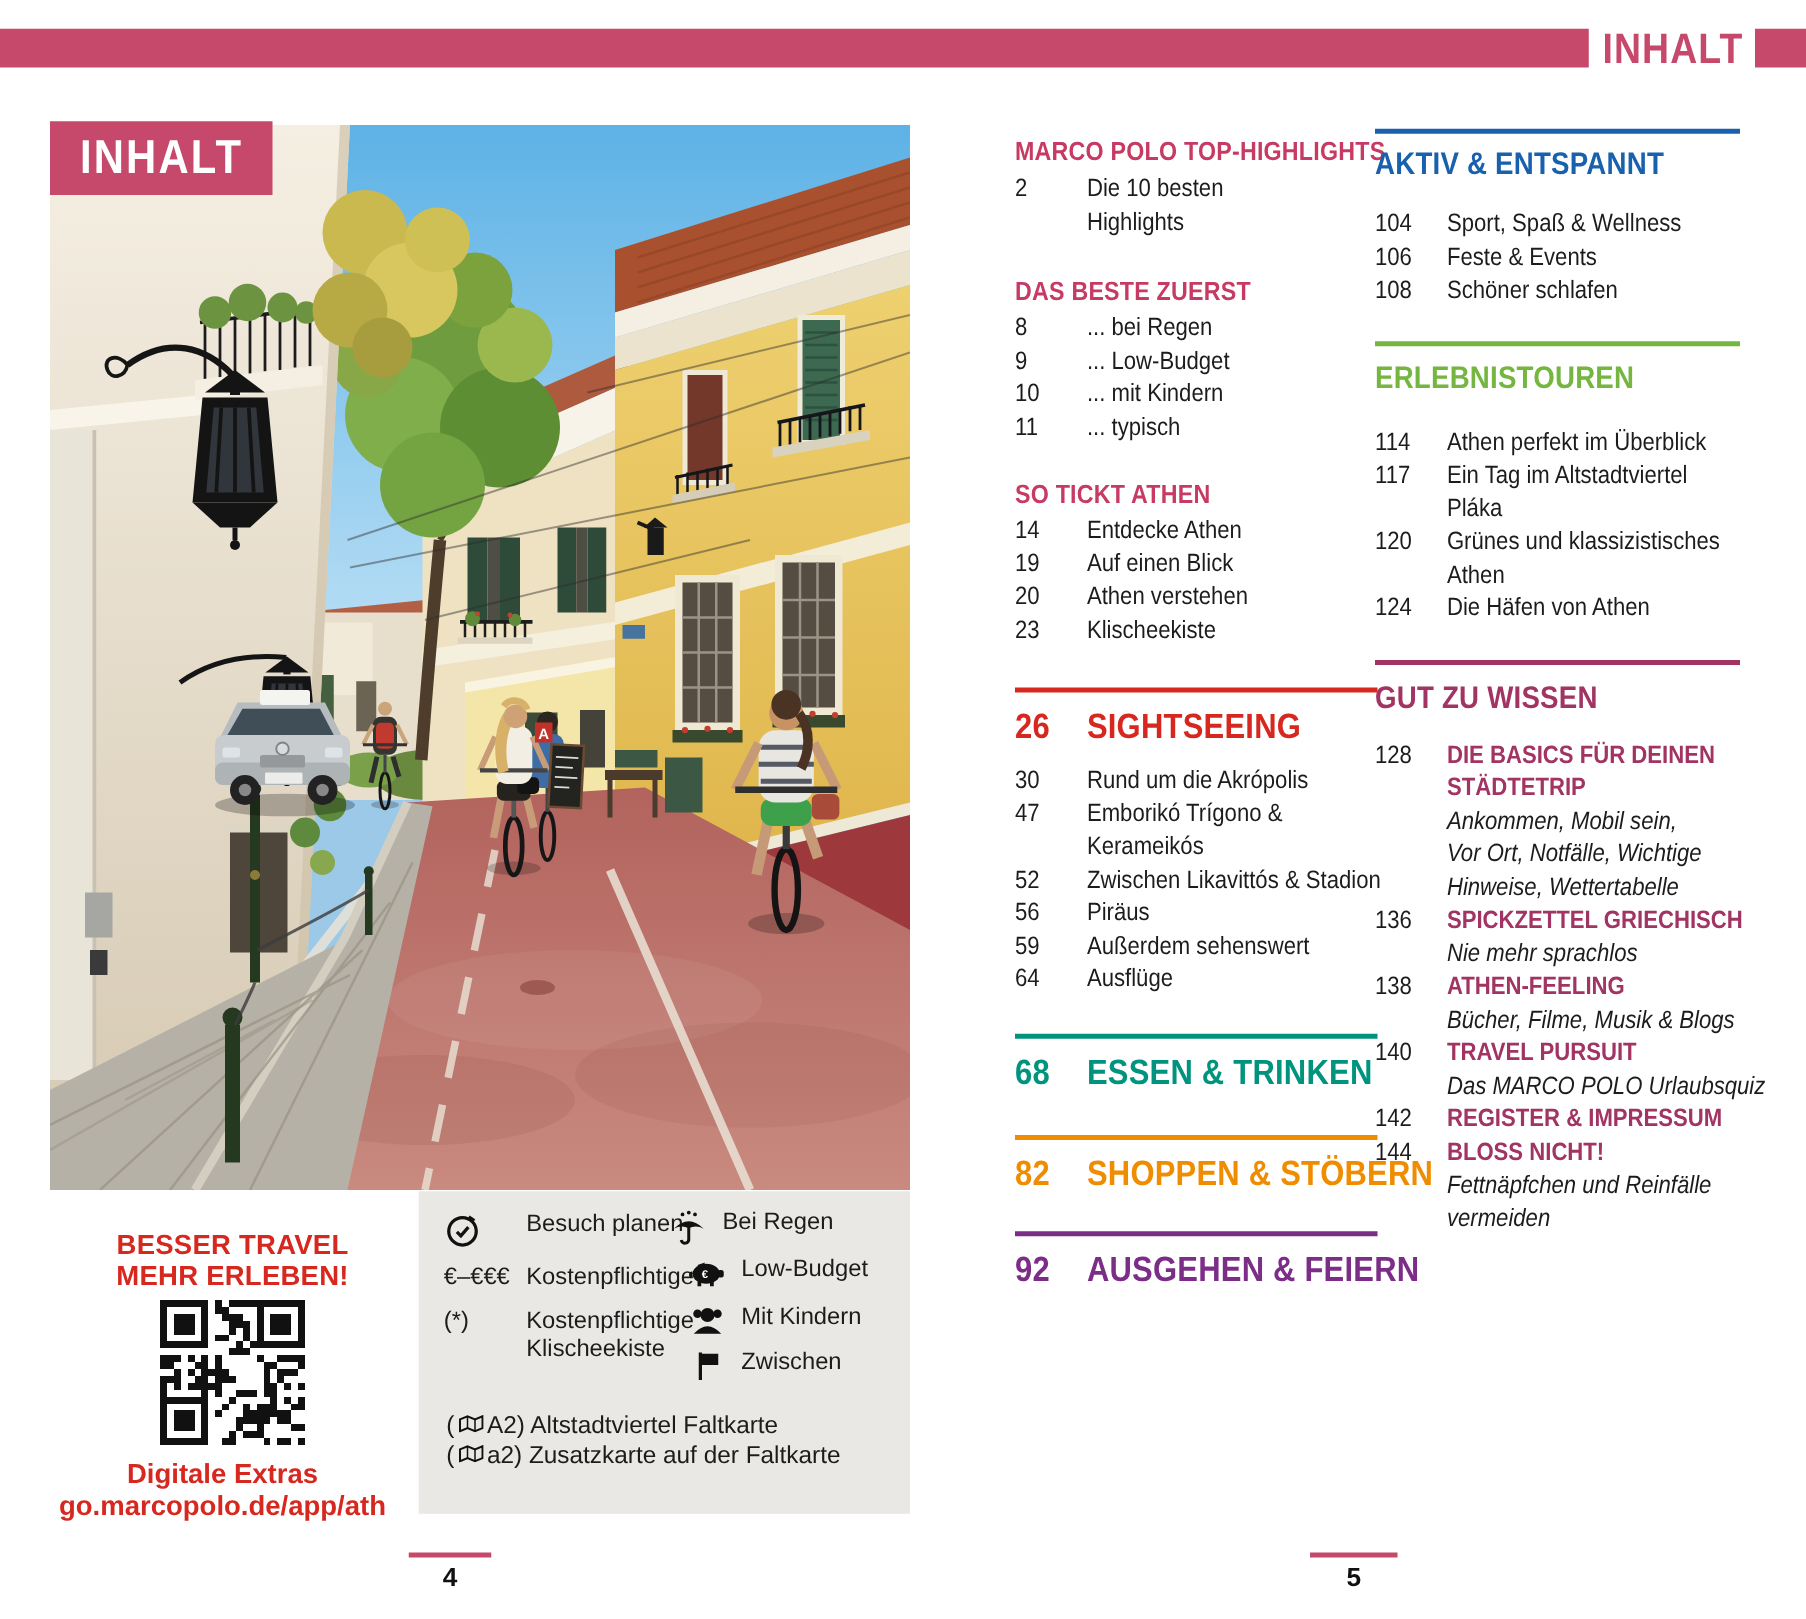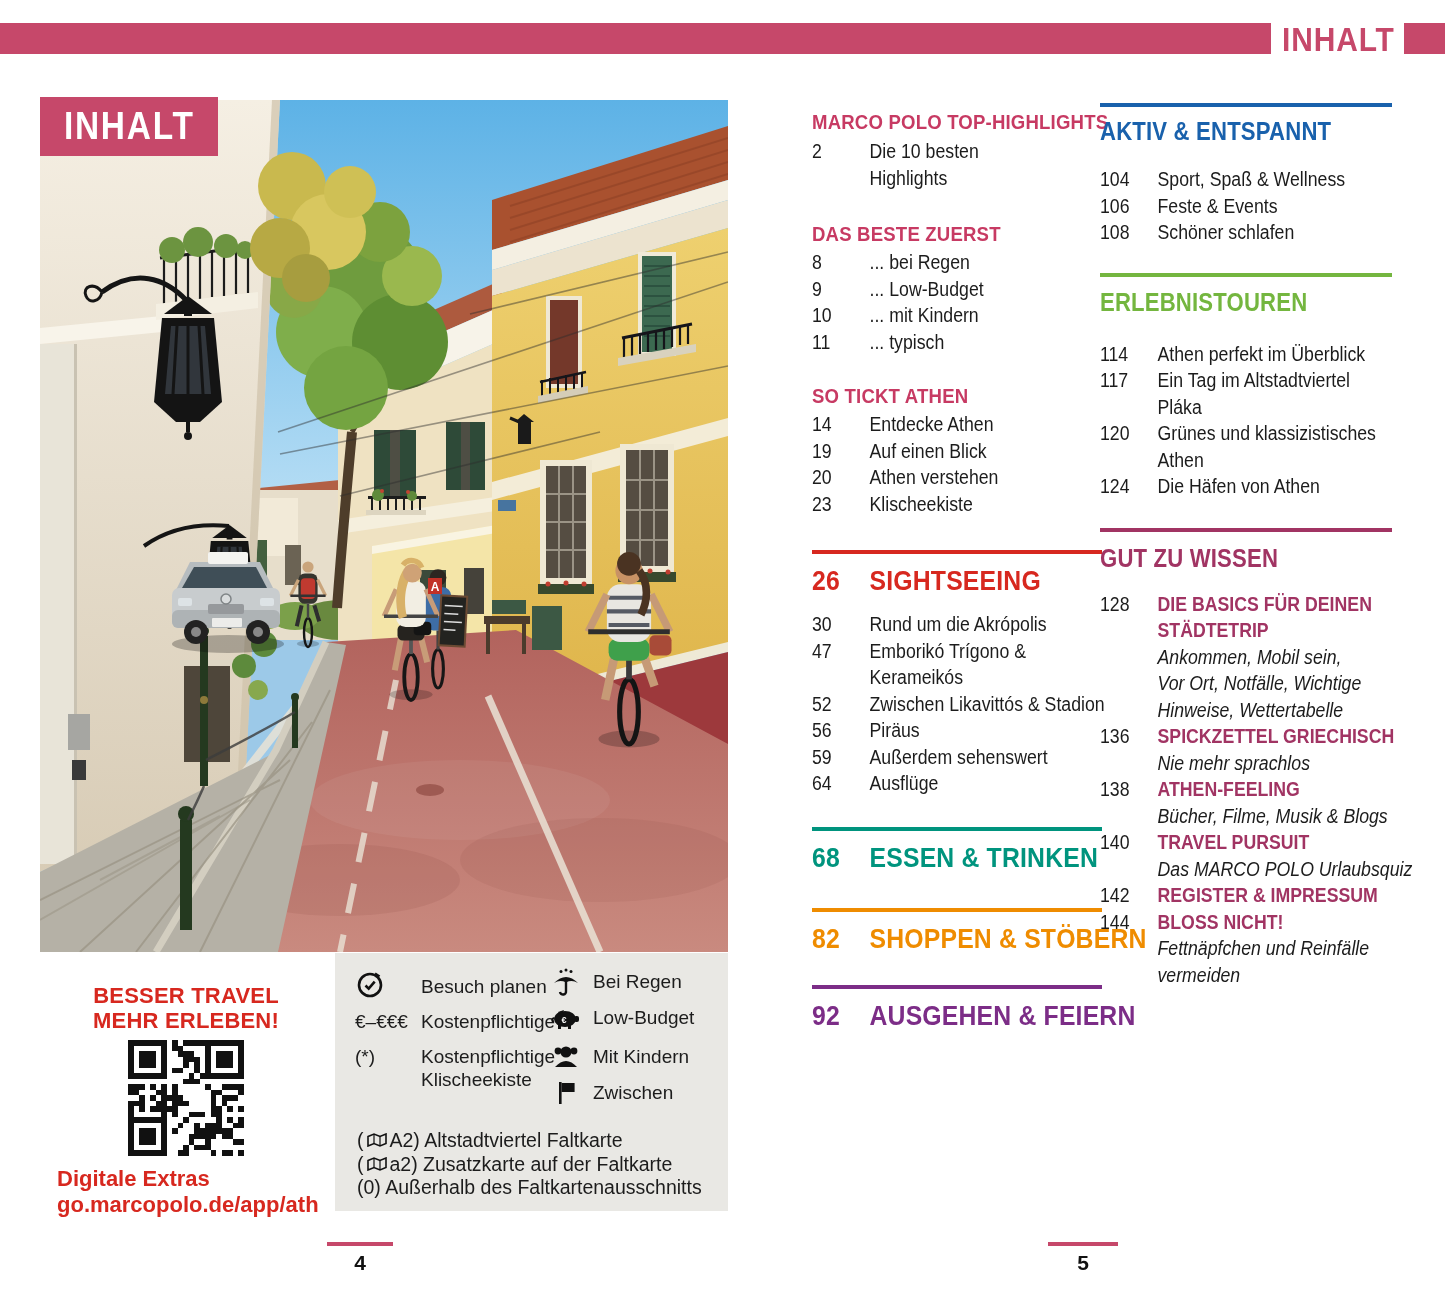--- a/index.html
+++ b/index.html
@@ -42,25 +42,25 @@
   .c-purple{color:var(--purple)} .c-blue{color:var(--blue)} .c-green{color:var(--green)}
   .c-berry{color:var(--berry)}
   .bg-red{background:var(--red)} .bg-teal{background:var(--teal)} .bg-orange{background:var(--orange)}
   .bg-purple{background:var(--purple)} .bg-blue{background:var(--blue)} .bg-green{background:var(--green)}
   .bg-berry{background:var(--berry)}
   
   .promo{left:62px;top:983px;width:248px;text-align:center;color:var(--red)}
   .promo .big{font-size:22px;font-weight:800;line-height:25px;letter-spacing:.2px}
   .qr{left:128px;top:1040px;width:116px;height:116px;background:#fff}
   .qr svg{width:116px;height:116px;display:block}
-  .promo2{left:57px;top:1166px;width:272px;color:var(--red)}
+  .promo2{left:42px;top:1166px;width:272px;text-align:center;color:var(--red)}
   .promo2 .big{font-size:22px;font-weight:800;line-height:26px}
   
   .legend{left:335px;top:953px;width:393px;height:258px;background:var(--legendbg)}
-  .lrow{position:absolute;display:flex;align-items:center;gap:10px;font-size:19px;color:var(--ink)}
+  .lrow{position:absolute;display:flex;align-items:flex-start;gap:10px;font-size:19px;color:var(--ink)}
   .lrow .sym{width:56px;font-size:19px}
   .lrow .ic{width:34px;display:flex;justify-content:center}
   .l2{line-height:23px}
   .mapnotes{position:absolute;left:22px;top:176px;font-size:19.5px;line-height:23.5px;color:var(--ink)}
   .mline{display:flex;align-items:center;gap:3px;white-space:nowrap}
   
   .footrule{top:1242px;height:4px;background:var(--pink)}
   .footnum{top:1251px;text-align:center;font-size:21px;font-weight:700;color:#111}
 </style>
 </head>
@@ -598,21 +598,21 @@
     <span>Kostenpflichtige</span>
   </div>
   <div class="lrow l2" style="left:20px;top:92px;align-items:flex-start">
     <span class="sym">(*)</span>
     <span>
       <span>Kostenpflichtige</span><br>
       <span>Klischeekiste</span>
     </span>
   </div>
 
-  <div class="lrow" style="left:214px;top:14px">
+  <div class="lrow" style="left:199px;top:14px">
     <span class="ic">
       <svg width="30" height="30" viewBox="0 0 30 30">
         <circle cx="10" cy="4.5" r="1.5" fill="#111"></circle>
           <circle cx="15" cy="3" r="1.5" fill="#111"></circle>
           <circle cx="20" cy="4.5" r="1.5" fill="#111"></circle>
         <path d="M3,16 Q15,4 27,16 Q21,12.5 15,15.5 Q9,12.5 3,16 Z" fill="#111"></path>
         <path d="M15,15 V24 a3,3 0 0 1 -6,1" stroke="#111" stroke-width="2.4" fill="none"></path>
       </svg>
     </span>
     <span>Bei Regen</span>
@@ -666,22 +666,19 @@
     <div class="mline">
       <span>(</span>
       <span>
         <svg width="20" height="14" viewBox="0 0 20 14">
           <path d="M1,3.5 L7,1 L13,3.5 L19,1 V10.5 L13,13 L7,10.5 L1,13 Z" fill="none" stroke="#111" stroke-width="1.6"></path>
           <path d="M7,1 V10.5 M13,3.5 V13" stroke="#111" stroke-width="1.2"></path>
         </svg>
       </span>
       <span>a2) Zusatzkarte auf der Faltkarte</span>
     </div>
-    <div class="mline">
-      <span>(0) Außerhalb des Faltkartenausschnitts</span>
-    </div>
   </div>
 </div>
 
 <div class="abs footrule" style="left:327px;width:66px"></div>
 <div class="abs footnum" style="left:327px;width:66px">4</div>
 <div class="abs footrule" style="left:1048px;width:70px"></div>
 <div class="abs footnum" style="left:1048px;width:70px">5</div>
 
 </body></html>

